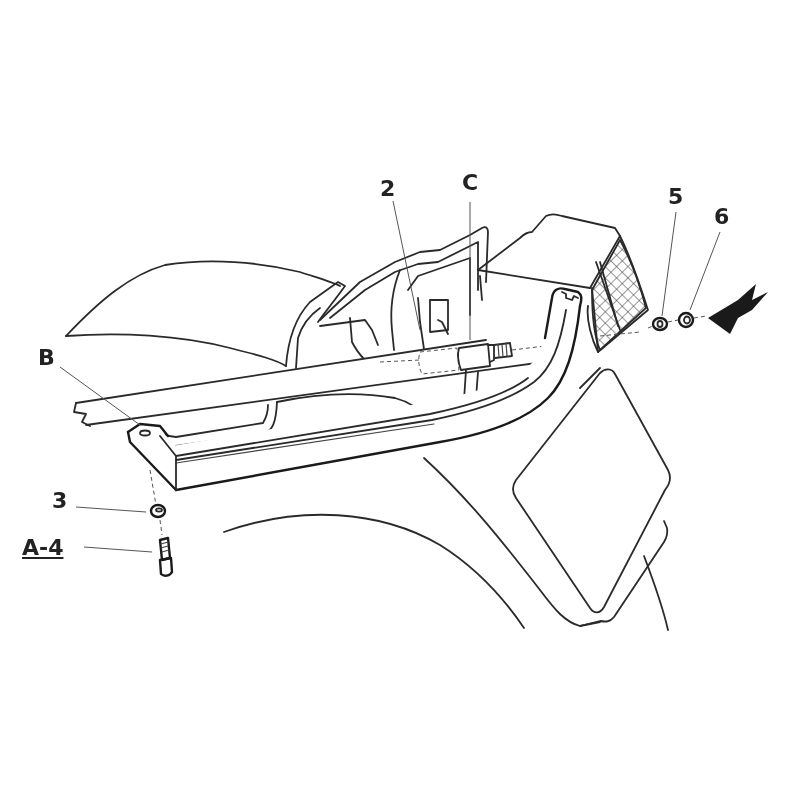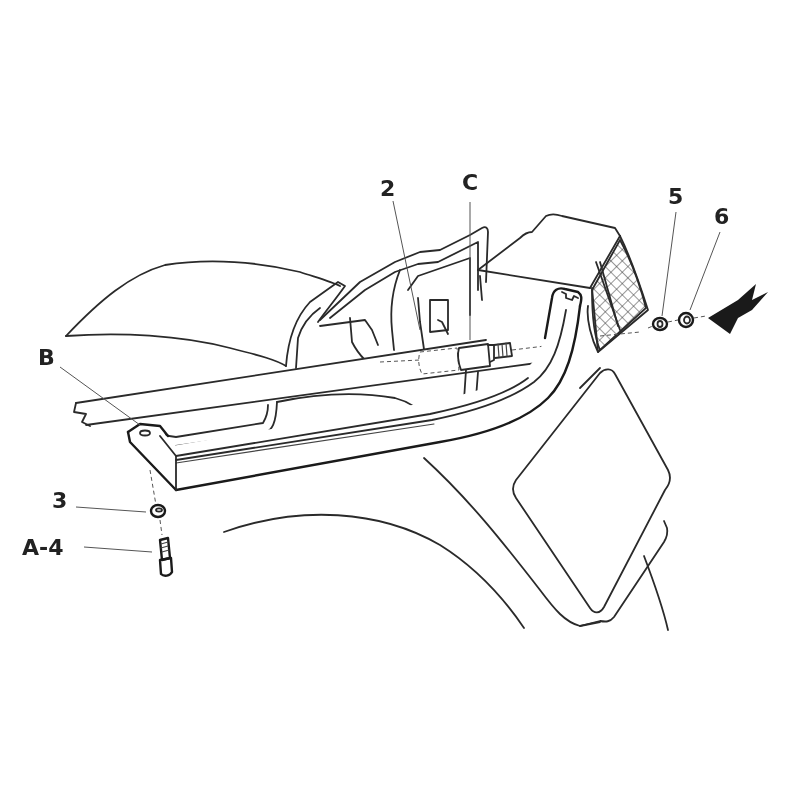--- a/index.html
+++ b/index.html
@@ -148,14 +148,14 @@
       <path class="leader" d="M84,547 L152,552"></path>
     </g>
   </svg>
 
   <div class="label" style="left:380px;top:178px;">2</div>
   <div class="label" style="left:462px;top:172px;">C</div>
   <div class="label" style="left:668px;top:186px;">5</div>
   <div class="label" style="left:714px;top:206px;">6</div>
   <div class="label" style="left:38px;top:347px;">B</div>
   <div class="label" style="left:52px;top:490px;">3</div>
-  <div class="label" style="left:22px;top:537px;">A-4</div>
+  <div class="label" style="left:22px;top:537px;text-decoration:underline;">A-4</div>
 </div>
 
 </body></html>

